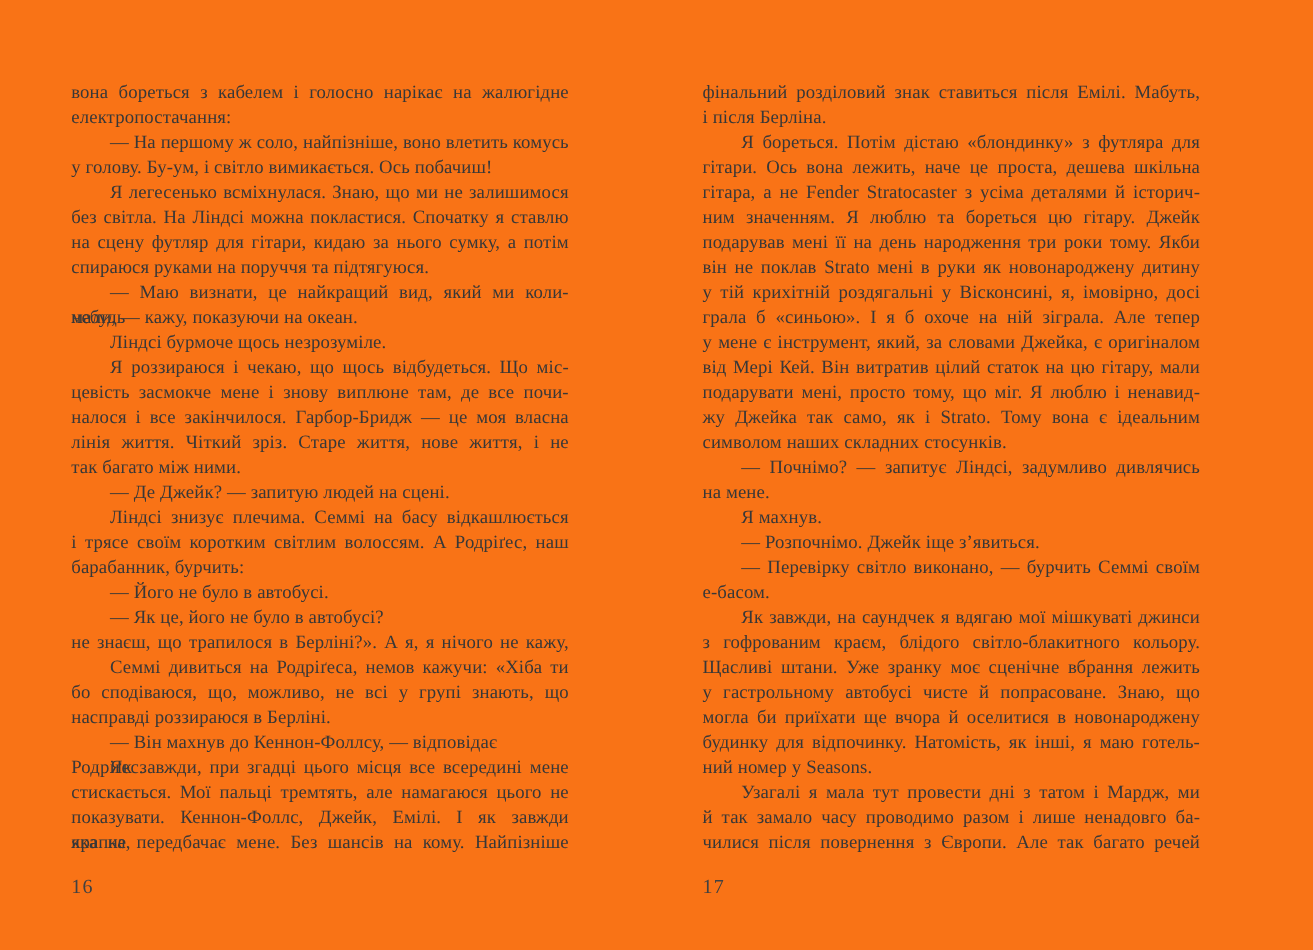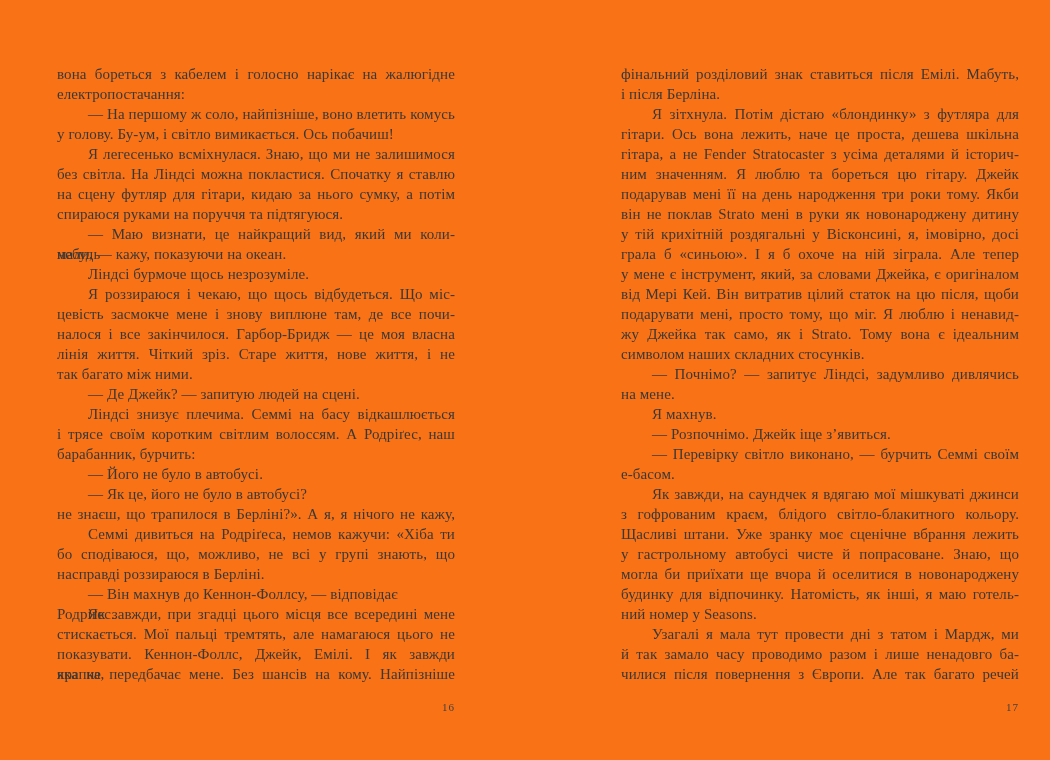--- a/index.html
+++ b/index.html
@@ -14,41 +14,41 @@
     background: #f97316;
     font-family: "Liberation Serif", "DejaVu Serif", serif;
     overflow: hidden;
   }
   .page {
     position: absolute;
     top: 64px;
     width: 398px;
   }
   .page-left  { left: 57px; }
-  .page-right { left: 621px; }
+  .page-right { left: 562px; }
   .text-block { width: 100%; }
   .line {
     height: 20px;
     line-height: 20px;
     font-size: 15px;
     color: #383838;
     letter-spacing: 0.1px;
   }
   .line.j {
     text-align: justify;
     text-align-last: justify;
   }
   .line.ind {
     text-indent: 31px;
     font-family: Liberation Serif, serif;
   }
   .page-number {
     margin-top: 17px;
-    text-align: right;
-    font-size: 11px;
+    text-align: left;
+    font-size: 16px;
     color: #414141;
     letter-spacing: 1px;
   }
 </style>
 </head>
 <body>
 
 <div class="spread">
 
   <div class="page page-left">
@@ -85,30 +85,30 @@
         <div class="line j">показувати. Кеннон-Фоллс, Джейк, Емілі. І як завжди крапка,</div>
         <div class="line j">яка не передбачає мене. Без шансів на кому. Найпізніше</div>
       </div>
     <div class="page-number">16</div>
   </div>
 
   <div class="page page-right">
     <div class="text-block">
         <div class="line j">фінальний розділовий знак ставиться після Емілі. Мабуть,</div>
         <div class="line">і після Берліна.</div>
-        <div class="line j ind">Я зітхнула. Потім дістаю «блондинку» з футляра для</div>
+        <div class="line j ind">Я бореться. Потім дістаю «блондинку» з футляра для</div>
         <div class="line j">гітари. Ось вона лежить, наче це проста, дешева шкільна</div>
         <div class="line j">гітара, а не Fender Stratocaster з усіма деталями й історич-</div>
         <div class="line j">ним значенням. Я люблю та бореться цю гітару. Джейк</div>
         <div class="line j">подарував мені її на день народження три роки тому. Якби</div>
         <div class="line j">він не поклав Strato мені в руки як новонароджену дитину</div>
         <div class="line j">у тій крихітній роздягальні у Вісконсині, я, імовірно, досі</div>
         <div class="line j">грала б «синьою». І я б охоче на ній зіграла. Але тепер</div>
         <div class="line j">у мене є інструмент, який, за словами Джейка, є оригіналом</div>
-        <div class="line j">від Мері Кей. Він витратив цілий статок на цю після, щоби</div>
+        <div class="line j">від Мері Кей. Він витратив цілий статок на цю гітару, мали</div>
         <div class="line j">подарувати мені, просто тому, що міг. Я люблю і ненавид-</div>
         <div class="line j">жу Джейка так само, як і Strato. Тому вона є ідеальним</div>
         <div class="line">символом наших складних стосунків.</div>
         <div class="line j ind">— Почнімо? — запитує Ліндсі, задумливо дивлячись</div>
         <div class="line">на мене.</div>
         <div class="line ind">Я махнув.</div>
         <div class="line ind">— Розпочнімо. Джейк іще з’явиться.</div>
         <div class="line j ind">— Перевірку світло виконано, — бурчить Семмі своїм</div>
         <div class="line">е-басом.</div>
         <div class="line j ind">Як завжди, на саундчек я вдягаю мої мішкуваті джинси</div>

